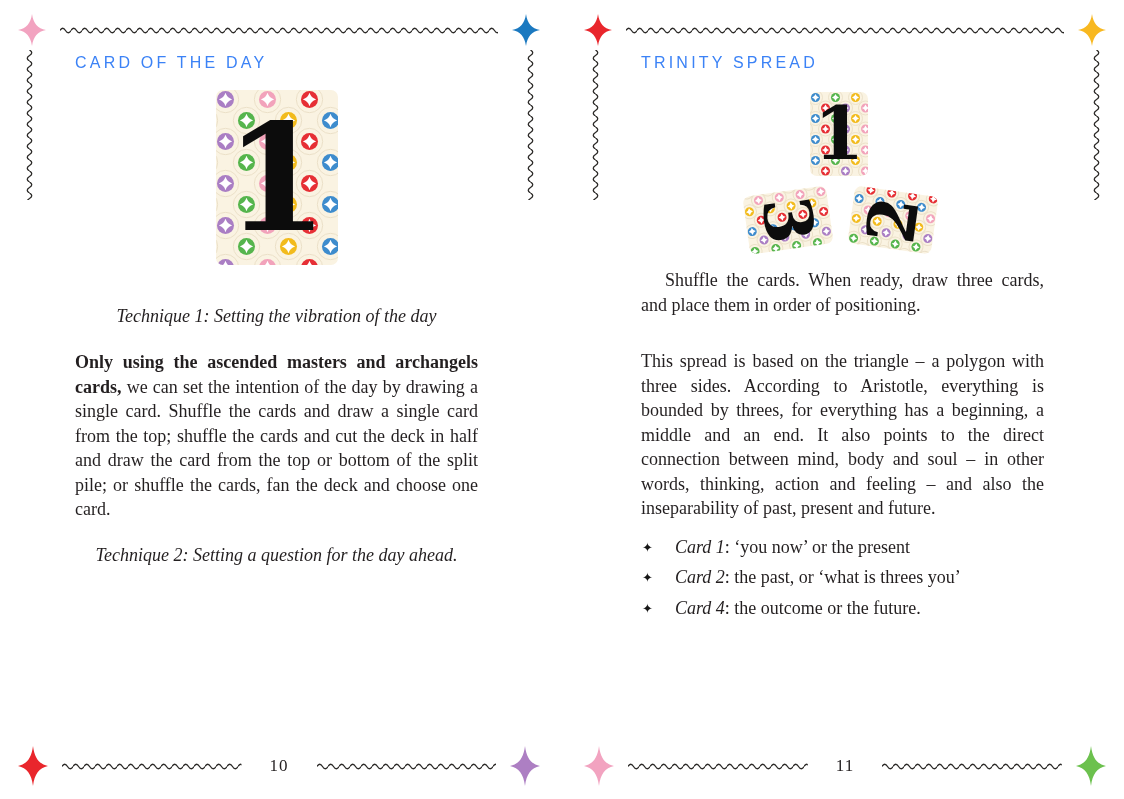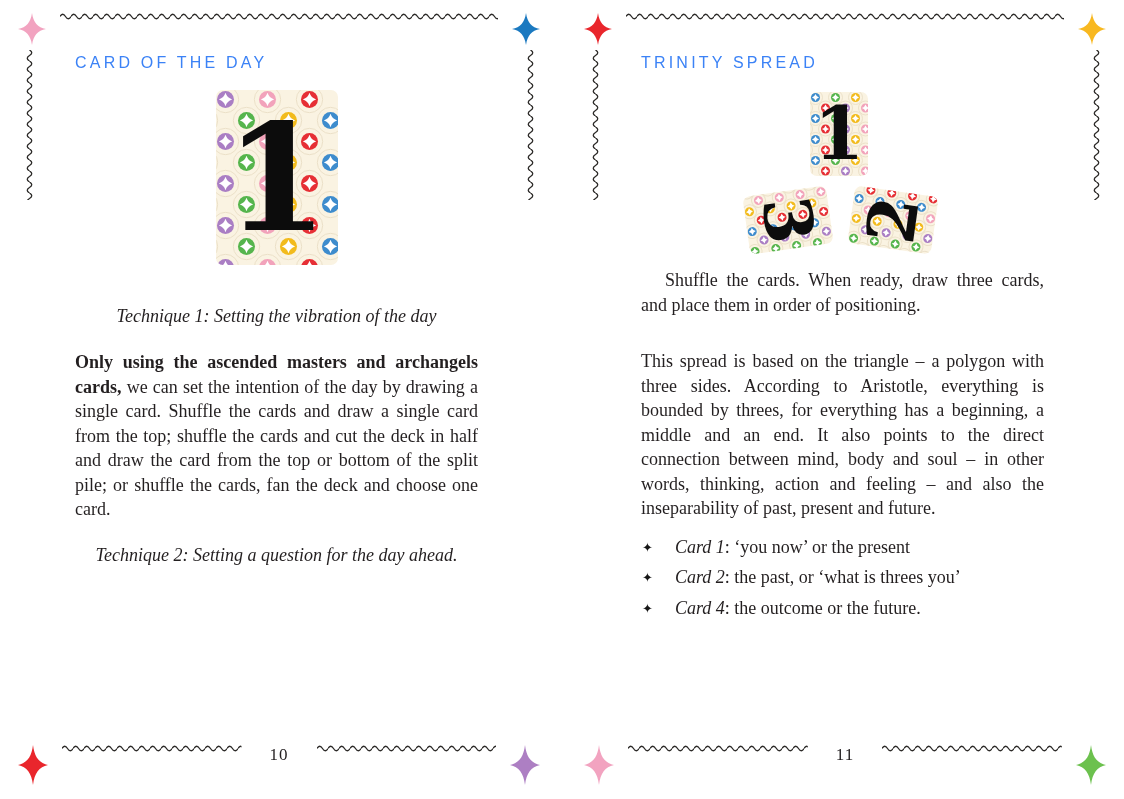--- a/index.html
+++ b/index.html
@@ -6,21 +6,21 @@
   .spread{position:relative;width:1124px;height:799px;background:#ffffff;overflow:hidden;
           font-family:"Liberation Serif",serif;color:#231f20;}
   .page{position:absolute;top:0;height:799px;width:542px;}
   .page--left{left:8px;}
   .page--right{left:574px;}
 
   
   .edge-v{position:absolute;top:50px;bottom:56px;width:7px;}
   .edge-v--l{left:18px;}
   .edge-v--r{right:16px;}
-  .row-deco{position:absolute;left:10px;right:10px;display:flex;align-items:flex-start;}
+  .row-deco{position:absolute;left:10px;right:10px;display:flex;align-items:center;}
   .row-top{top:13px;height:34px;}
   .row-bottom{bottom:12px;height:42px;}
   .hwave{flex:1;height:7px;margin:0 14px;}
   .sparkle{flex:0 0 auto;display:block;}
   .pagenum{flex:0 0 auto;font-size:17px;color:#231f20;padding:0 14px;letter-spacing:1px;}
 
   
   .content{position:absolute;left:67px;width:403px;top:0;}
   .title{font-family:"Liberation Sans",sans-serif;font-weight:400;font-size:16px;
          letter-spacing:3.2px;color:#3b82f6;margin:54px 0 12px 0;}

